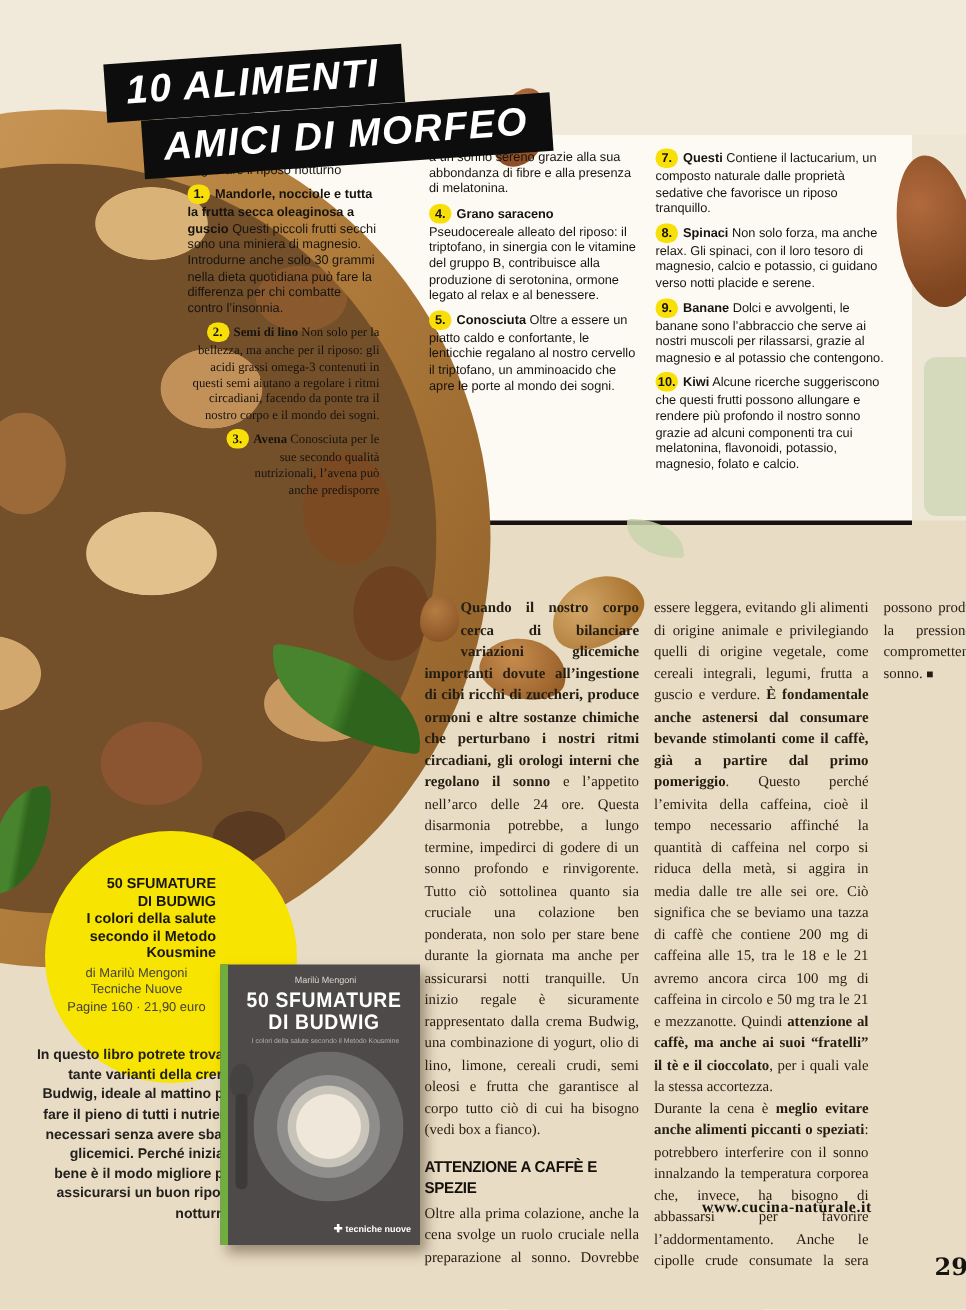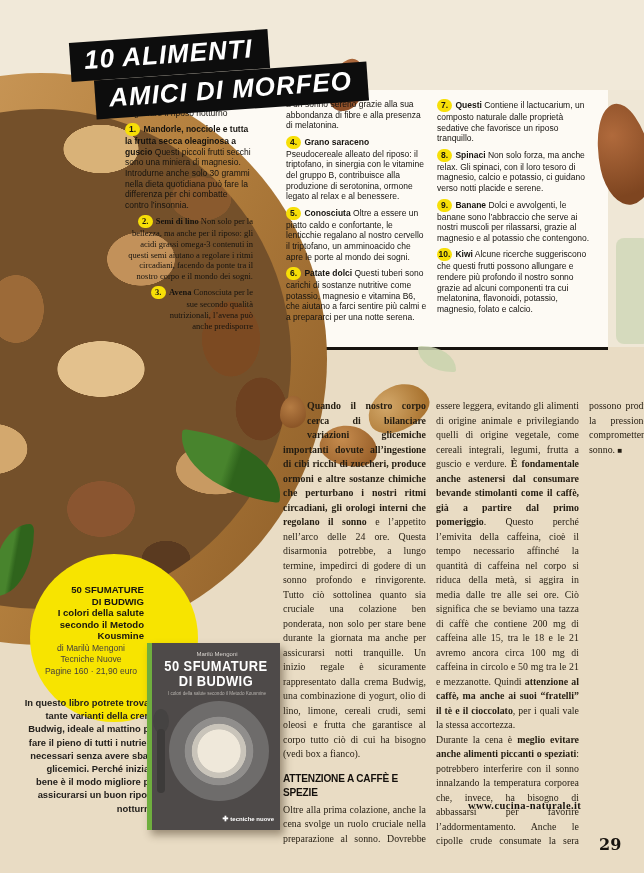--- a/index.html
+++ b/index.html
@@ -112,21 +112,21 @@
   #book-spoon{position:absolute;left:10px;top:86px;width:8px;height:64px;border-radius:4px;
         background:#3d3b3a;}
   #book-spoon-head{position:absolute;left:6px;top:66px;width:16px;height:24px;border-radius:50%;
         background:#454342;}
   #book-logo{position:absolute;right:6px;bottom:7px;color:#fff;font-size:6px;font-weight:bold;}
   #book-logo .cross{color:#fff;font-size:7px;margin-right:2px;}
 
   
   #website{position:absolute;left:468px;top:800px;z-index:3;font-family:"Liberation Serif",serif;
         font-weight:bold;font-size:10.5px;letter-spacing:.4px;color:#17130e;text-align:right;}
-  #pagenum{position:absolute;left:599px;top:835px;z-index:3;font-family:"DejaVu Serif",serif;
+  #pagenum{position:absolute;left:623px;top:835px;z-index:3;font-family:"DejaVu Serif",serif;
         font-weight:bold;font-size:16px;color:#17130e;}
 </style>
 </head>
 <body>
 
 <div id="page">
   <div id="topband"></div>
   <div id="card"></div>
   <div id="rightband"></div>
 
@@ -170,25 +170,20 @@
     <div class="item">
       <span class="num">4.</span>
       <b>Grano saraceno</b>
       <span>Pseudocereale alleato del riposo: il triptofano, in sinergia con le vitamine del gruppo B, contribuisce alla produzione di serotonina, ormone legato al relax e al benessere.</span>
     </div>
     <div class="item">
       <span class="num">5.</span>
       <b>Conosciuta</b>
       <span>Oltre a essere un piatto caldo e confortante, le lenticchie regalano al nostro cervello il triptofano, un amminoacido che apre le porte al mondo dei sogni.</span>
     </div>
-    <div class="item">
-      <span class="num">6.</span>
-      <b>Patate dolci</b>
-      <span>Questi tuberi sono carichi di sostanze nutritive come potassio, magnesio e vitamina B6, che aiutano a farci sentire più calmi e a prepararci per una notte serena.</span>
-    </div>
   </div>
 
   <div id="lcol3" class="lcol">
     <div class="item">
       <span class="num">7.</span>
       <b>Questi</b>
       <span>Contiene il lactucarium, un composto naturale dalle proprietà sedative che favorisce un riposo tranquillo.</span>
     </div>
     <div class="item">
       <span class="num">8.</span>

